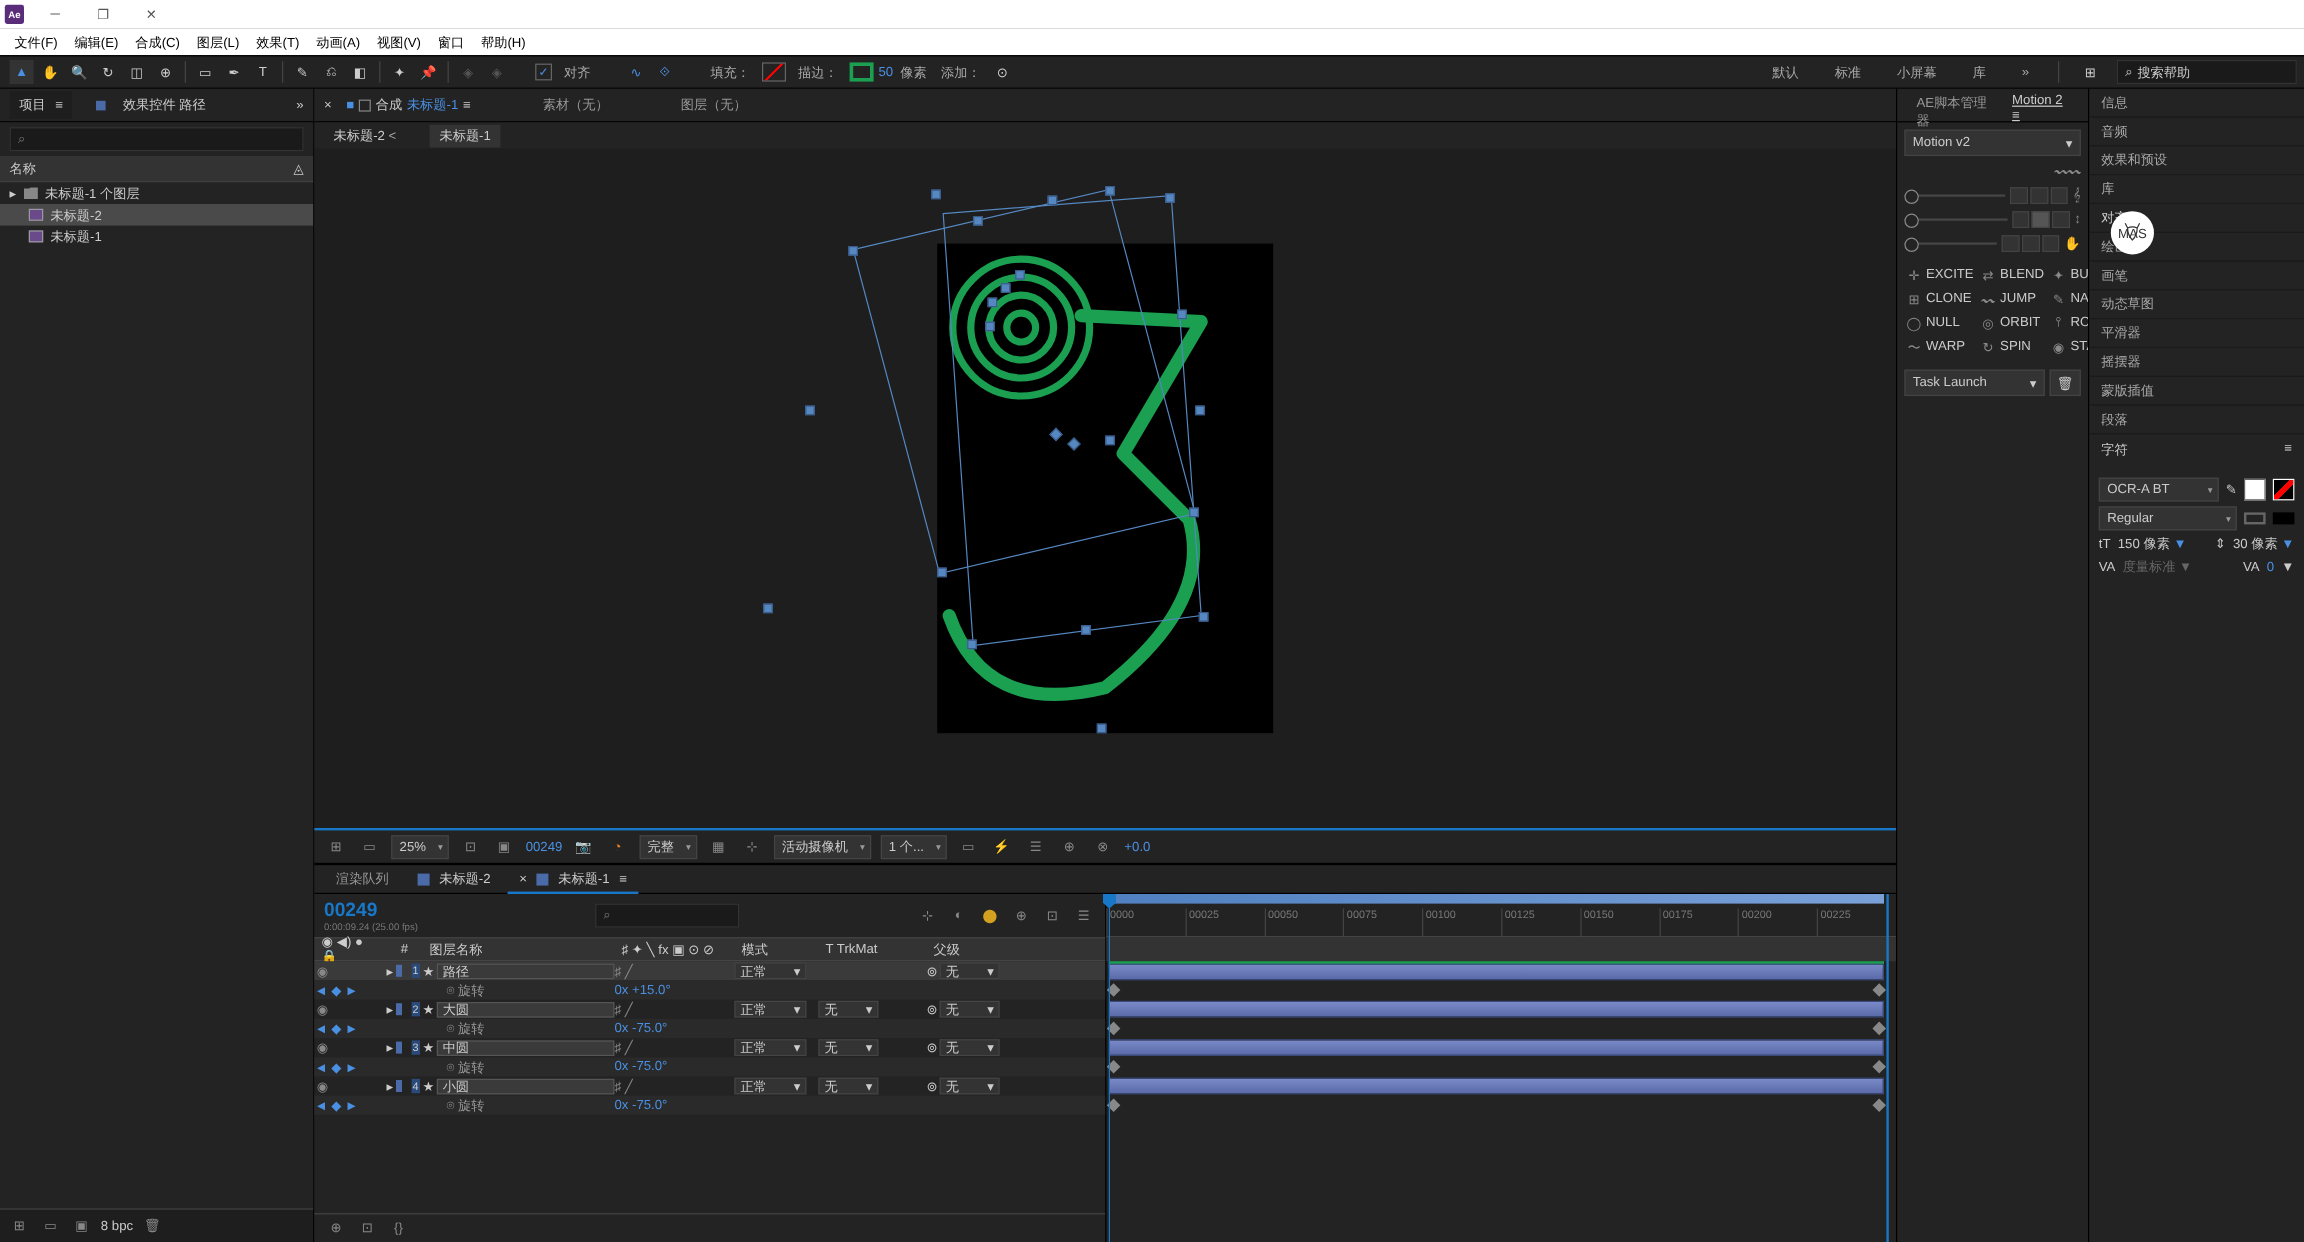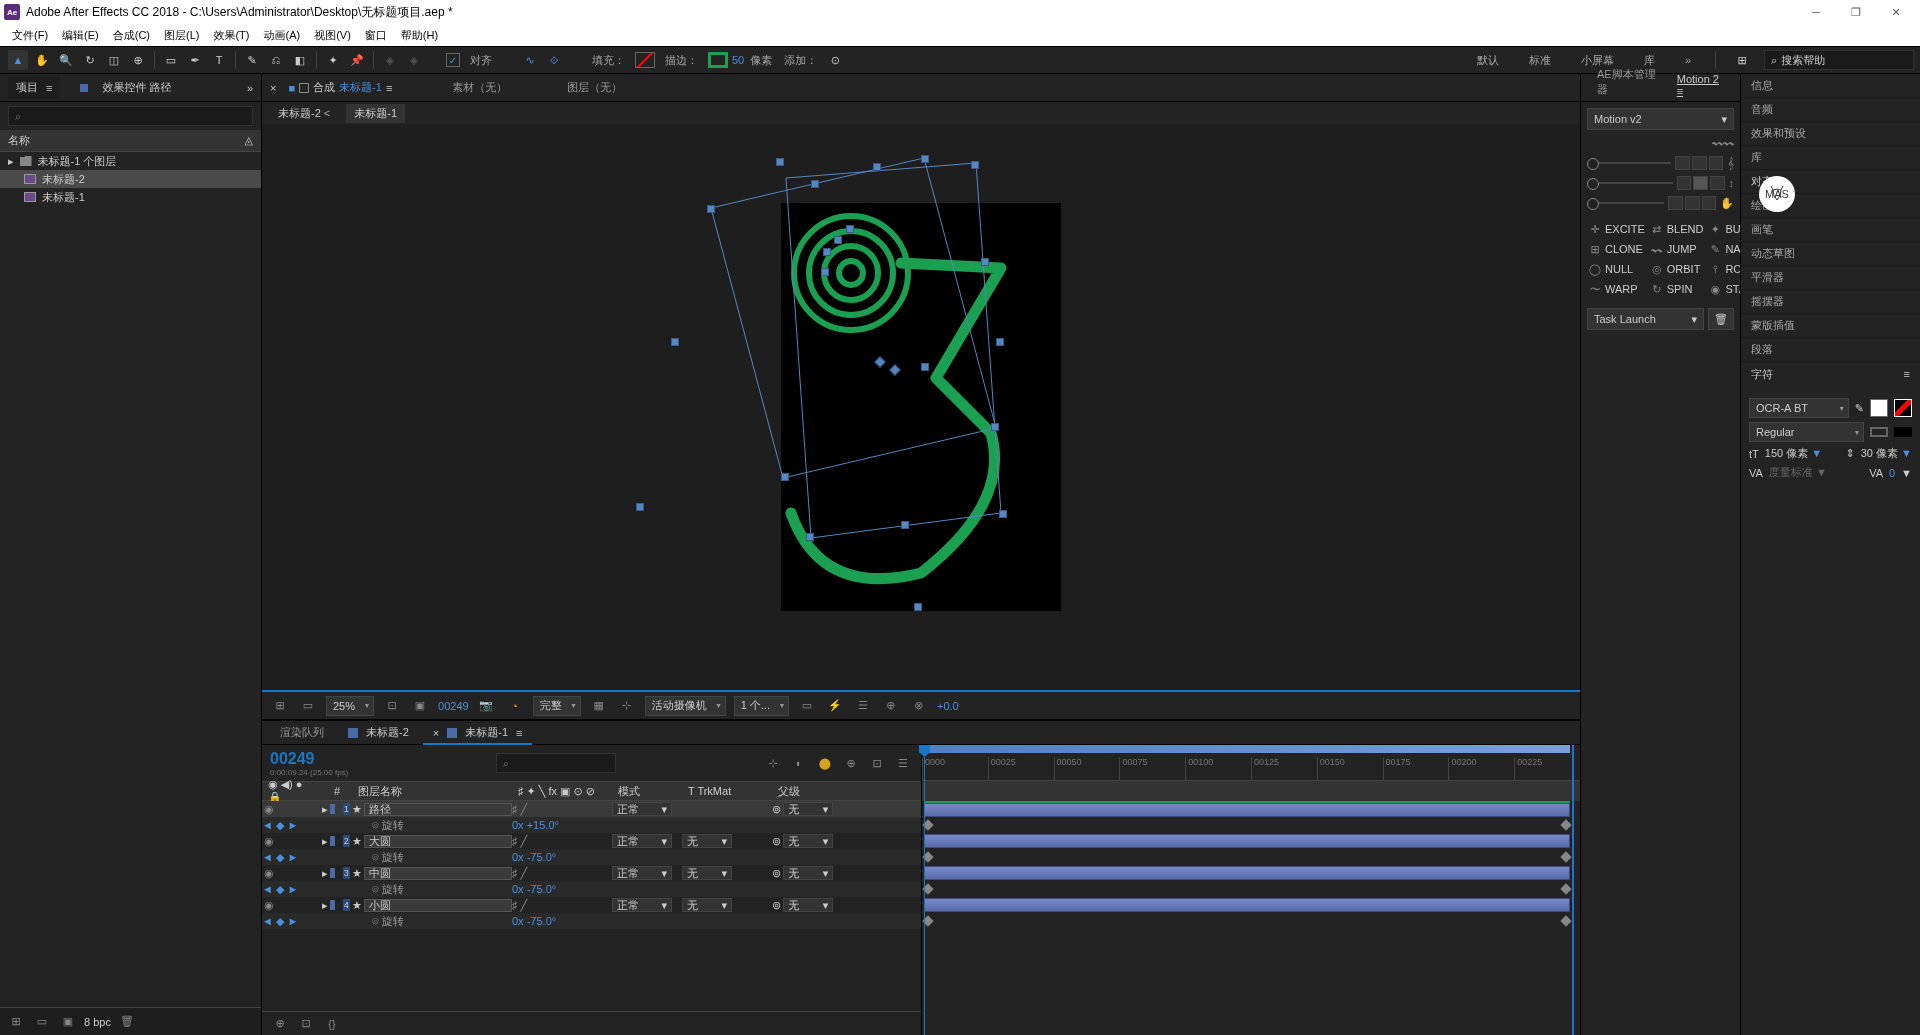--- a/index.html
+++ b/index.html
@@ -39,32 +39,32 @@
 .list-item{height:18px;display:flex;align-items:center;padding:0 8px;gap:6px;cursor:pointer}
 .list-item.selected{background:#4a4a4a}
 .folder-icon{width:12px;height:10px;background:#888;clip-path:polygon(0 10%,40% 10%,50% 0,100% 0,100% 100%,0 100%)}
 .comp-icon{width:12px;height:10px;background:#6a4a8a;border:1px solid #999}
 .project-footer{height:28px;display:flex;align-items:center;padding:0 6px;gap:6px;border-top:1px solid #444}
 .small-btn{width:20px;height:20px;display:flex;align-items:center;justify-content:center;cursor:pointer;color:#888}
 .center-col{flex:1;display:flex;flex-direction:column}
 .viewer-tabs{height:28px;background:#232323;display:flex;align-items:center;padding:0 8px;gap:4px;border-bottom:1px solid #000}
 .vtab{display:flex;align-items:center;gap:4px;padding:4px 8px;color:#999;cursor:pointer}
 .vtab.active{color:#ccc}
-.sub-tabs{height:22px;background:#232323;display:flex;align-items:center;padding:0 8px;gap:8px}
+.sub-tabs{height:22px;background:#232323;display:flex;align-items:center;padding:0 8px;gap:20px}
 .sub-tab{padding:2px 8px;color:#a8a8a8;cursor:pointer}
 .sub-tab.active{background:#333;color:#4a90e2}
 .viewport{flex:1;background:#1e1e1e;display:flex;align-items:center;justify-content:center;position:relative;overflow:hidden;border-bottom:2px solid #1878c7}
 .canvas-area{position:relative;width:280px;height:408px;background:#000}
 .green-stroke{position:absolute;border:6px solid #1aa050;border-radius:50%}
 .handle{position:absolute;width:8px;height:8px;background:#5587c0;border:1px solid #3a5a8a}
 .viewer-footer{height:28px;background:#232323;display:flex;align-items:center;padding:0 8px;gap:8px;border-bottom:1px solid #000}
 .dropdown{height:20px;background:#333;border:1px solid #444;padding:0 18px 0 6px;display:inline-flex;align-items:center;position:relative;cursor:pointer}
 .dropdown::after{content:"▾";position:absolute;right:4px;color:#999;font-size:8px}
 .right-col-1{width:160px;background:#232323;border-left:1px solid #000;display:flex;flex-direction:column}
-.m2-header{height:28px;display:flex;align-items:flex-end;padding:0 8px;border-bottom:1px solid #000}
+.m2-header{height:28px;display:flex;align-items:flex-start;padding:0 8px;border-bottom:1px solid #000}
 .m2-tab{padding:4px 8px;cursor:pointer;color:#999}
 .m2-tab.active{color:#ccc;text-decoration:underline}
 .m2-body{padding:6px}
 .m2-select{width:100%;height:22px;background:#333;border:1px solid #444;display:flex;align-items:center;padding:0 6px;cursor:pointer}
 .m2-row{display:flex;align-items:center;gap:4px;margin:6px 0}
 .m2-slider{flex:1;height:2px;background:#444;position:relative}
 .m2-slider::before{content:"";position:absolute;left:0;top:-4px;width:10px;height:10px;border:1px solid #888;border-radius:50%;background:#232323}
 .m2-grid{display:grid;grid-template-columns:repeat(3,1fr);gap:2px}
 .m2-cell{height:14px;background:#333;border:1px solid #444;cursor:pointer}
 .m2-actions{display:grid;grid-template-columns:repeat(3,1fr);gap:2px;margin-top:10px}
@@ -108,21 +108,20 @@
 .track-bar.header{height:6px;top:0;background:#1aa050;border:none}
 .keyframe{position:absolute;width:8px;height:8px;background:#888;transform:rotate(45deg);top:4px}
 .tl-footer{height:24px;display:flex;align-items:center;padding:0 8px;gap:6px;border-top:1px solid #444}
 .color-sq{width:10px;height:10px;display:inline-block;margin-right:4px}
 </style>
 </head>
 <body>
 
 <div class="titlebar">
   <span class="icon">Ae</span>
-  <span class="title">Adobe After Effects CC 2018 - C:\Users\Administrator\Desktop\无标题项目.aep *</span>
   <div class="wbtn">─</div>
   <div class="wbtn">❐</div>
   <div class="wbtn">✕</div>
 </div>
 
 <div class="menubar">
   <span class="mitem">文件(F)</span>
   <span class="mitem">编辑(E)</span>
   <span class="mitem">合成(C)</span>
   <span class="mitem">图层(L)</span>

